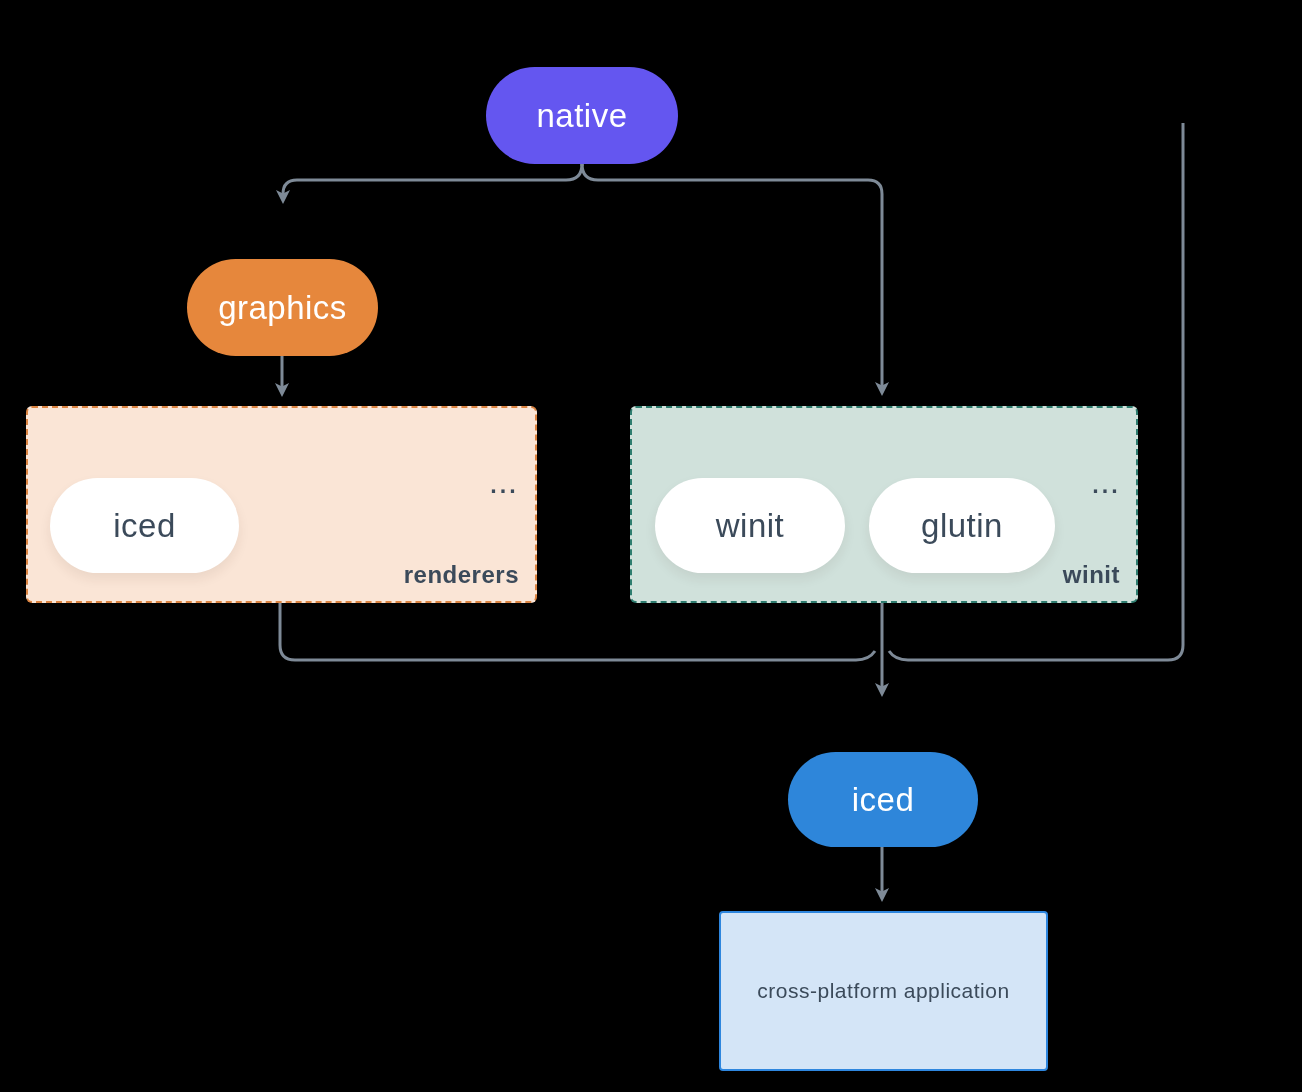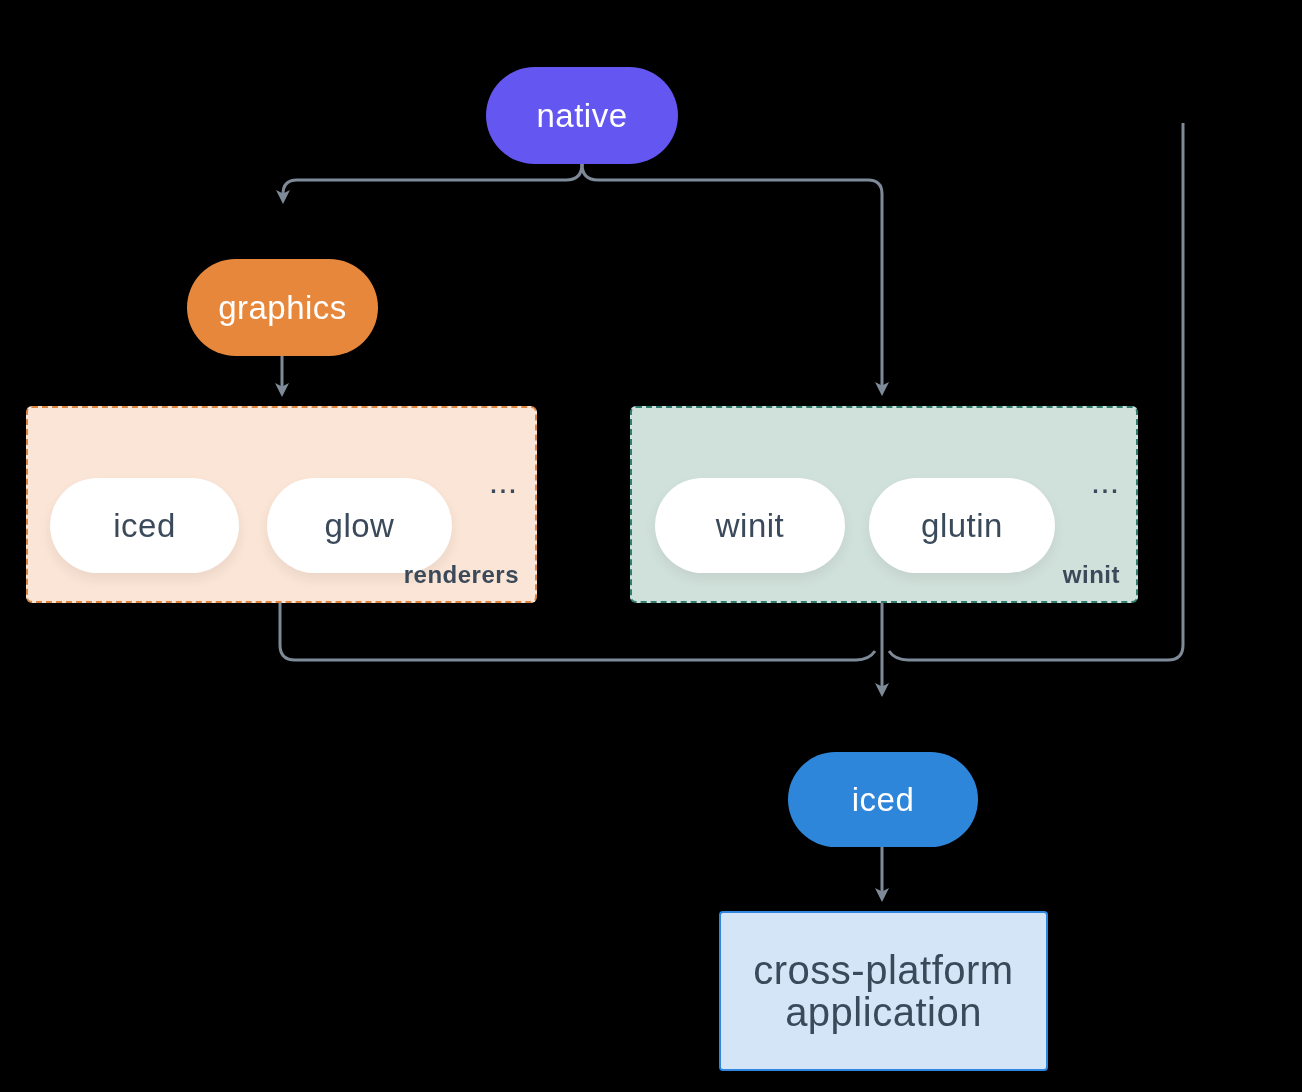--- a/index.html
+++ b/index.html
@@ -86,22 +86,22 @@
     height: 156px;
     background: var(--app_fill, #D4E5F7);
     border: 2px solid var(--app_border, #2E86DE);
     border-radius: 4px;
     display: flex;
     align-items: center;
     justify-content: center;
     text-align: center;
   }
   .app-box .app-label {
-    font-size: 40px;
-    line-height: 42px;
+    font-size: 21px;
+    line-height: 50px;
     letter-spacing: 0.5px;
     color: var(--text_dark, #3B4A5A);
     width: 280px;
   }
   
   .node-native   { left: 486px; top: 23px;  width: 192px; height: 97px; }
   .node-web      { left: 1088px; top: 23px; width: 190px; height: 96px; }
   .node-graphics { left: 187px; top: 215px; width: 191px; height: 97px; }
   .node-iced     { left: 788px; top: 708px; width: 190px; height: 95px; align-items: center; }
   .group.renderers { left: 26px;  top: 406px; width: 507px; height: 193px; }
@@ -150,23 +150,20 @@
 
 
   <div class="pill orange node-graphics">
     <span>graphics</span>
   </div>
 
   <div class="group renderers">
     <div class="pill white node-wgpu">
       <span>iced</span>
     </div>
-    <div class="pill white node-glow">
-      <span>glow</span>
-    </div>
     <div class="ellipsis renderers-dots">...</div>
     <div class="group-label">renderers</div>
   </div>
 
   <div class="group shells">
     <div class="pill white node-glutin">
       <span>glutin</span>
     </div>
     <div class="pill white node-winit">
       <span>winit</span>

